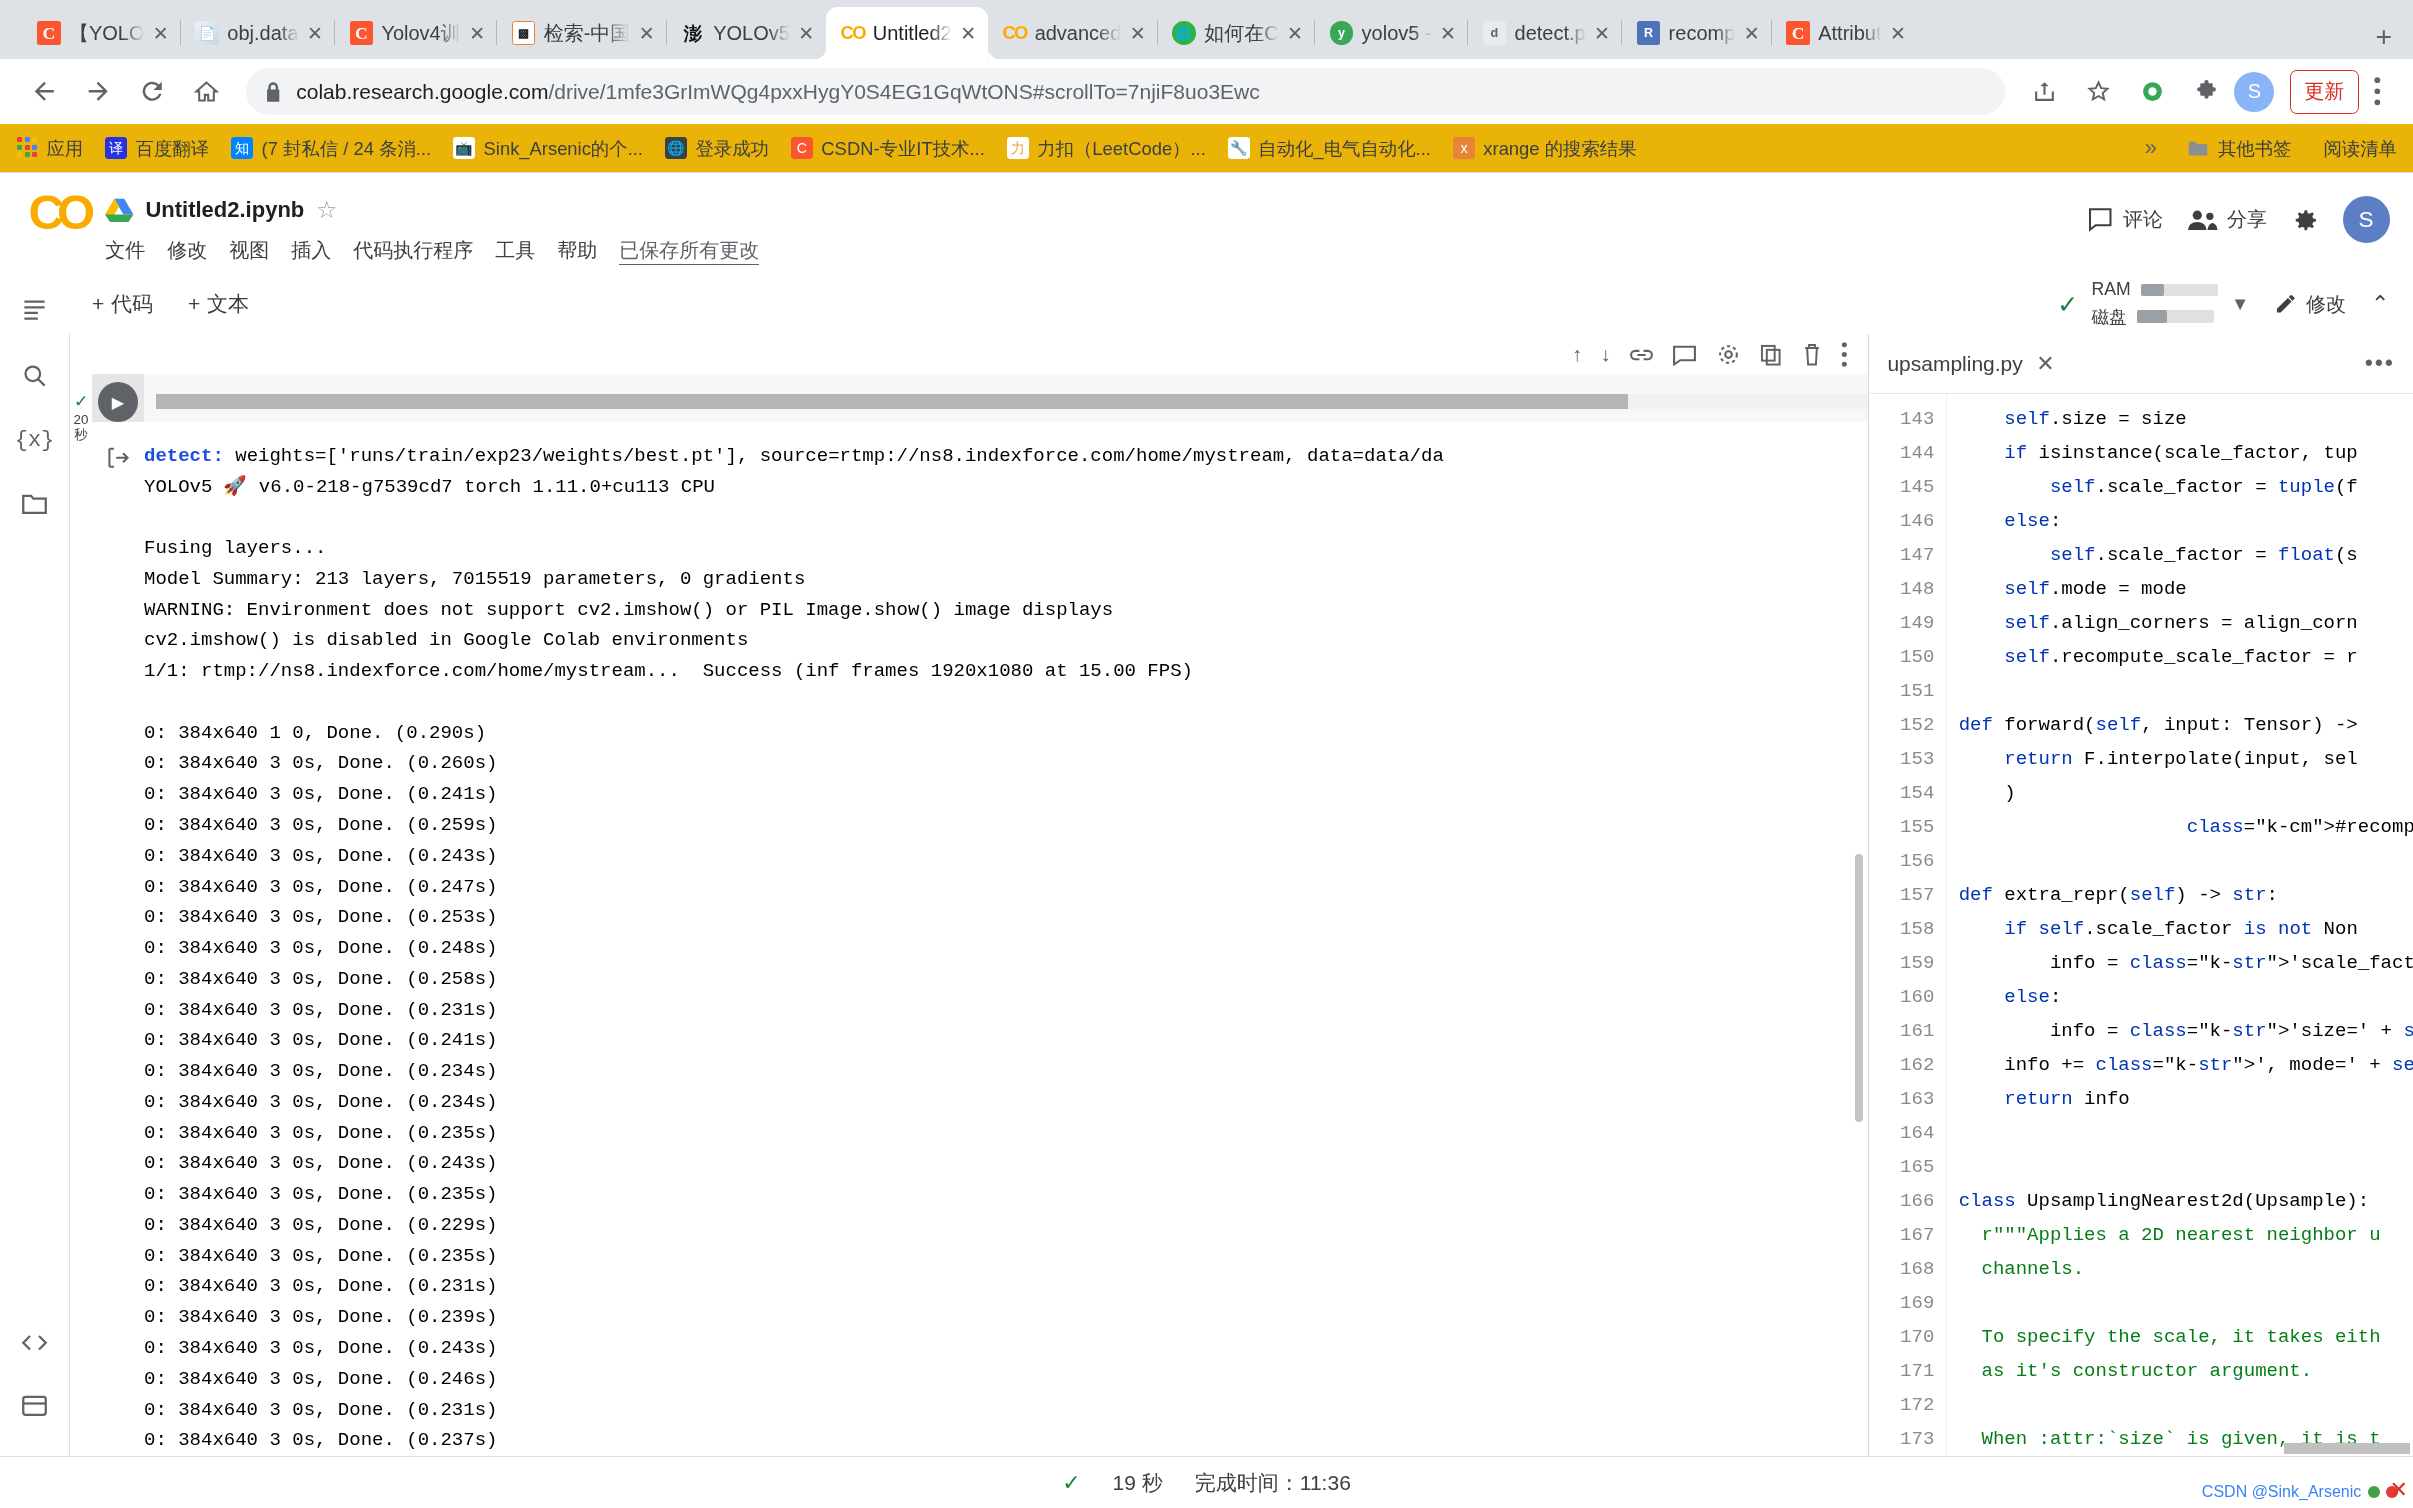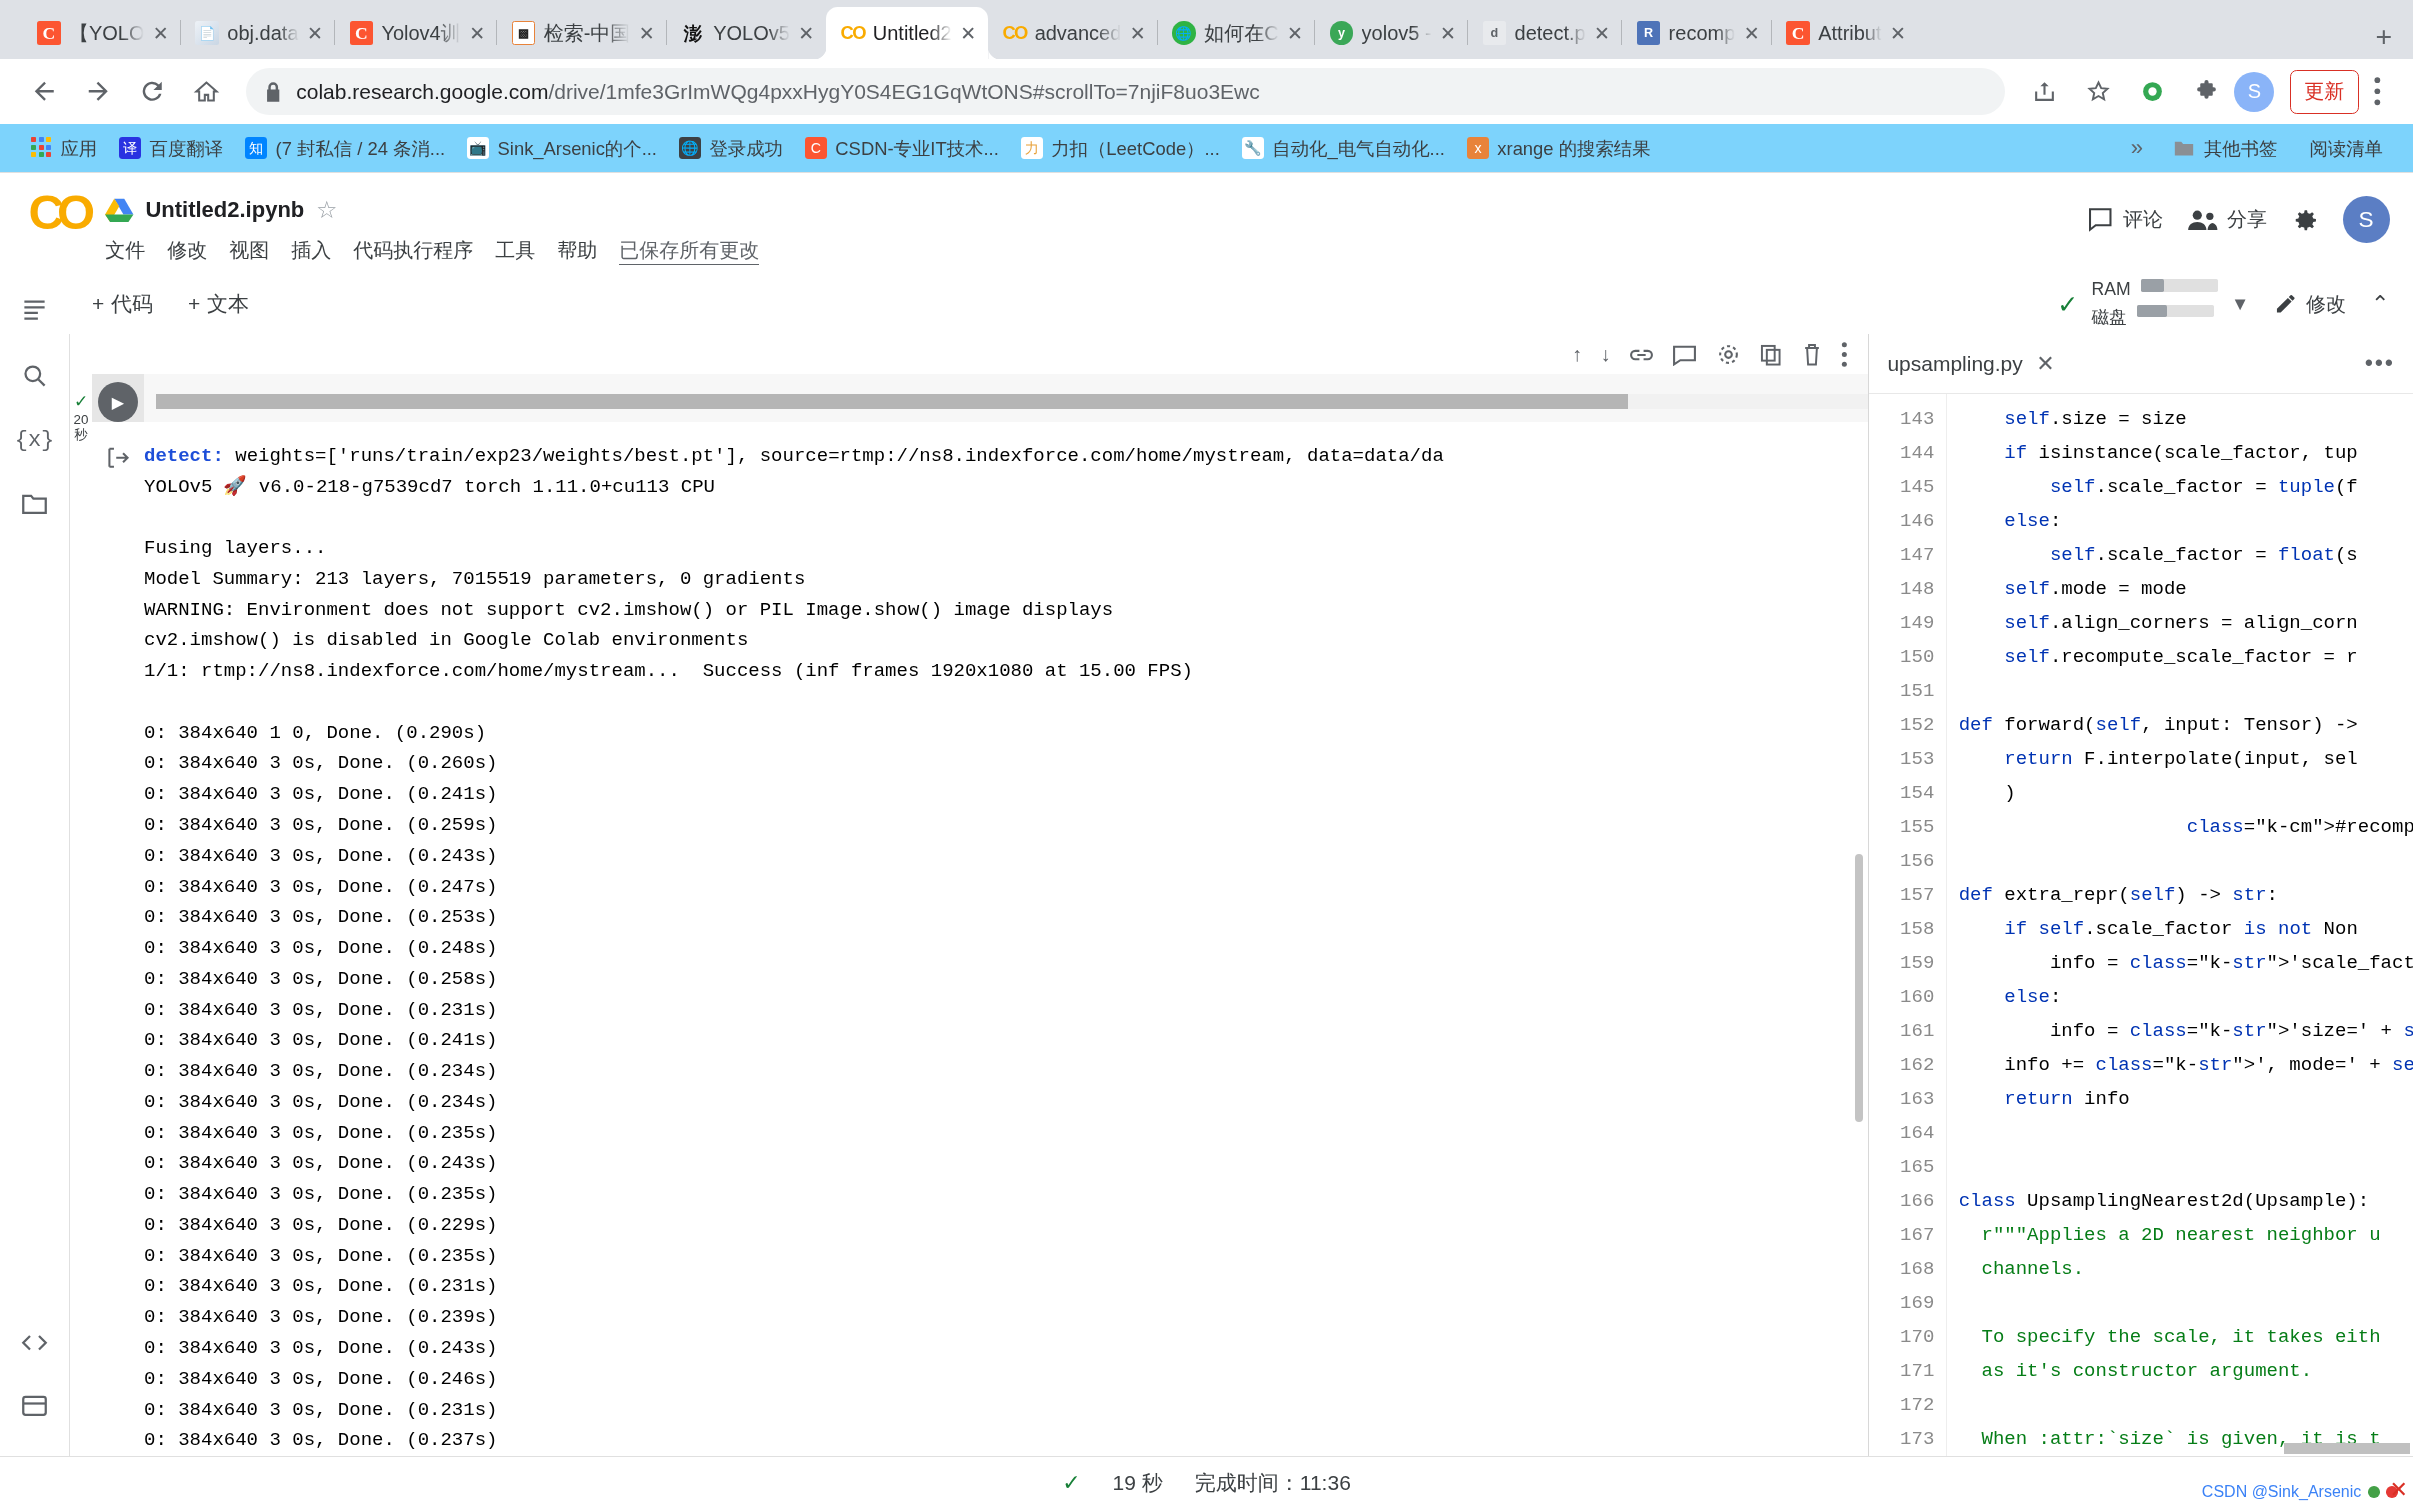--- a/index.html
+++ b/index.html
@@ -56,22 +56,22 @@
   .omnibox { flex: 1; height: 47px; background: #f1f3f4; border-radius: 23.5px;
              display: flex; align-items: center; padding: 0 18.4px; margin: 0 11.7px; gap: 13.4px; min-width: 0;}
   .omnibox .url { font-size: 21px; color: #202124; white-space: nowrap; overflow: hidden; }
   .omnibox .url .dim { color: #5f6368; }
   .profile-av { width: 40px; height: 40px; border-radius: 50%; background: #8ab4f8; color: #fff;
                 display: flex; align-items: center; justify-content: center; font-size: 20px; }
   .update-btn { margin-left: 13.4px; height: 44px; border: 1.7px solid #d93025; border-radius: 6.7px;
                 color: #d93025; font-size: 20px; display: flex; align-items: center; padding: 0 13.4px; }
 
   
-  .bookmarks { height: 49px; background: #7dd3fc; display: flex; align-items: center;
-               padding: 0 30px; gap: 22px; font-size: 18.4px; color: #3c4043; border-bottom: 0.8px solid #e0e0e0;}
+  .bookmarks { height: 49px; background: #eab308; display: flex; align-items: center;
+               padding: 0 16px; gap: 22px; font-size: 18.4px; color: #3c4043; border-bottom: 0.8px solid #e0e0e0;}
   .bm { display: flex; align-items: center; gap: 8.4px; white-space: nowrap; }
   .bm-ico { width: 22px; height: 22px; flex: 0 0 22px; display: flex; align-items: center;
             justify-content: center; font-size: 14.2px; border-radius: 3.4px; }
   .bm-apps { display: grid; grid-template-columns: repeat(3,5px); grid-template-rows: repeat(3,5px);
              gap: 2.5px; width: 20px; }
   .bm-apps i { display: block; width: 5px; height: 5px; border-radius: 0.8px; }
 
   
   .colab { position: absolute; left: 0; right: 0; top: 173px; bottom: 0; background: #fff; }
   .cb-header { height: 101px; display: flex; align-items: flex-start; padding: 13.4px 23.5px 0 23.5px; }
@@ -87,21 +87,21 @@
   .cb-headright { display: flex; align-items: center; gap: 23.5px; font-size: 20px; color: #3c4043; padding-top: 10px;}
   .hr-item { display: flex; align-items: center; gap: 8.4px; }
   .hr-avatar { width: 47px; height: 47px; border-radius: 50%; background: #5b7ec4; color: #fff;
                display: flex; align-items: center; justify-content: center; font-size: 22.6px; }
 
   
   .cb-sub { height: 60px; display: flex; align-items: center; padding: 0 23.5px 0 92px; position: relative;}
   .addcell { display: flex; align-items: center; gap: 6.7px; font-size: 21px; color: #3c4043; margin-right: 35px;}
   .ram-block { margin-left: auto; display: flex; align-items: center; gap: 13.4px; font-size: 17.6px; color: #3c4043;}
   .ram-rows { display: flex; flex-direction: column; gap: 4.2px; }
-  .ram-row { display: flex; align-items: flex-start; gap: 10px; }
+  .ram-row { display: flex; align-items: center; gap: 10px; }
   .ram-bar { width: 77px; height: 12.6px; background: #e0e0e0; border-radius: 1.7px; }
   .ram-bar i { display: block; height: 100%; background: #9aa0a6; border-radius: 1.7px; }
   .edit-btn { display: flex; align-items: center; gap: 8.4px; font-size: 20px; color: #3c4043; margin-left: 25px;}
 
   
   .rail { position: absolute; left: 0; top: 101px; bottom: 0; width: 69px;
           display: flex; flex-direction: column; align-items: center; gap: 39px; padding-top: 22px;
           color: #5f6368; font-size: 24px; }
   .rail .bottom { margin-top: auto; display: flex; flex-direction: column; gap: 39px; padding-bottom: 28.5px; align-items: center;}
 

